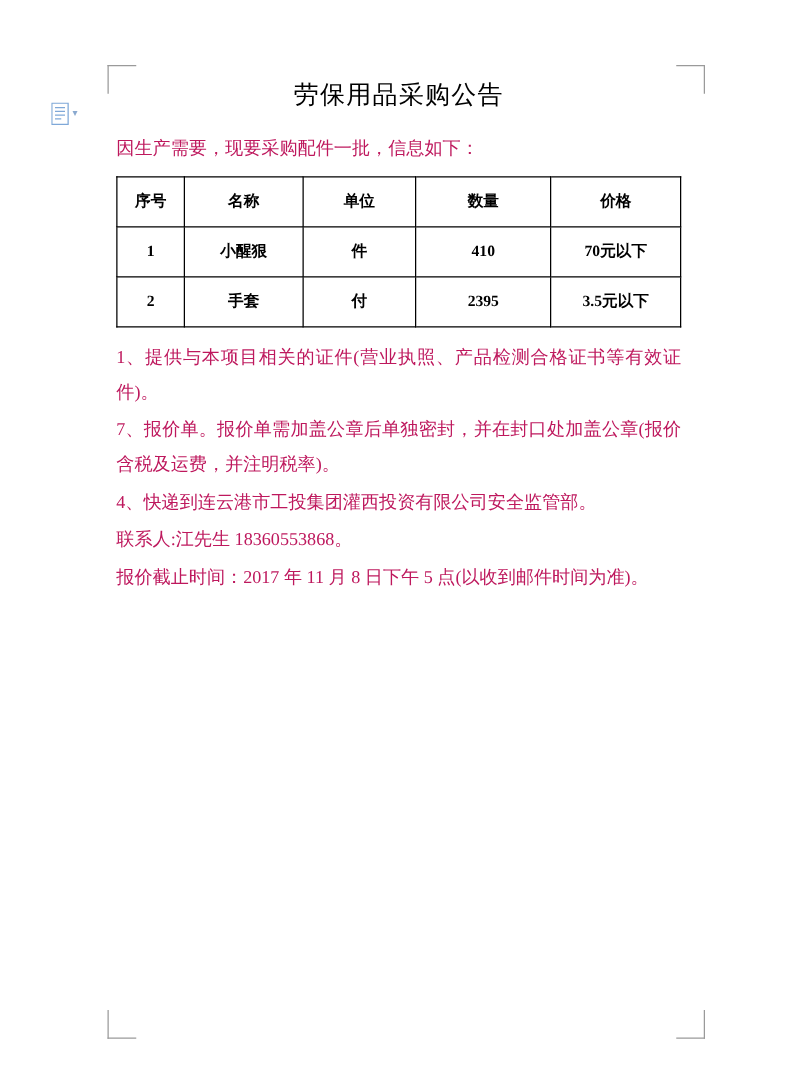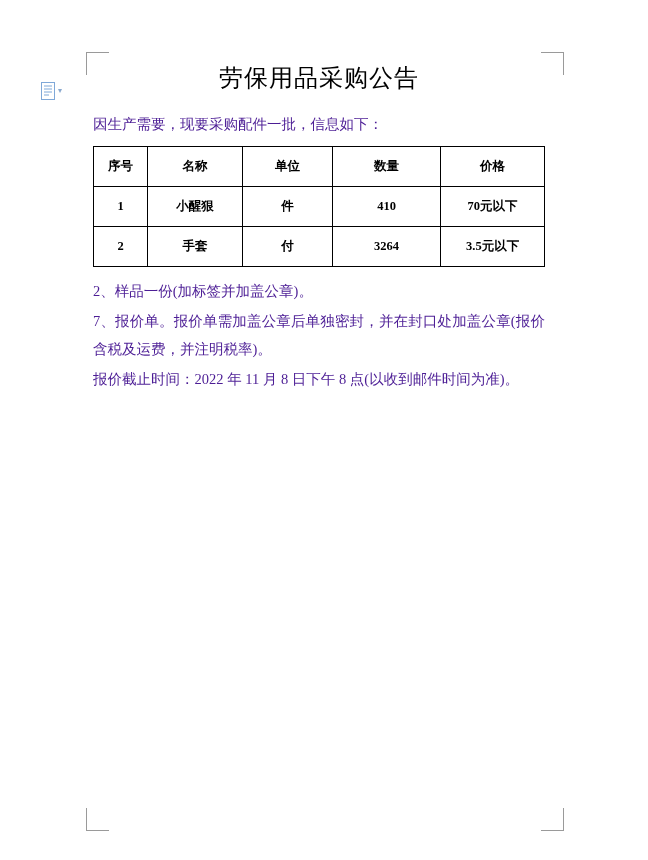--- a/index.html
+++ b/index.html
@@ -55,32 +55,32 @@
 
   .content {
     position: absolute;
     left: 93px;
     top: 62px;
     width: 452px;
   }
 
   .title {
     text-align: center;
-    font-size: 24px;
+    font-size: 20px;
     font-weight: normal;
     color: #000;
     margin: 0 0 16px 0;
     letter-spacing: 1px;
     font-family: "Liberation Serif", "DejaVu Serif", serif;
   }
 
   .para {
     font-size: 14.5px;
     line-height: 28px;
-    color: #4c1d95;
+    color: #be185d;
     margin: 0 0 2px 0;
     text-align: justify;
   }
 
   table.goods {
     border-collapse: collapse;
     width: 100%;
     margin: 8px 0 10px 0;
     table-layout: fixed;
   }
@@ -150,26 +150,28 @@
           <td>1</td>
           <td>小醒狠</td>
           <td>件</td>
           <td>410</td>
           <td>70元以下</td>
         </tr>
         <tr>
           <td>2</td>
           <td>手套</td>
           <td>付</td>
-          <td>3264</td>
+          <td>2395</td>
           <td>3.5元以下</td>
         </tr>
       </tbody>
     </table>
 
 
-    <p class="para">2、样品一份(加标签并加盖公章)。</p>
+    <p class="para">1、提供与本项目相关的证件(营业执照、产品检测合格证书等有效证件)。</p>
     <p class="para">7、报价单。报价单需加盖公章后单独密封，并在封口处加盖公章(报价含税及运费，并注明税率)。</p>
+    <p class="para">4、快递到连云港市工投集团灌西投资有限公司安全监管部。</p>
 
-    <p class="para">报价截止时间：2022 年 11 月 8 日下午 8 点(以收到邮件时间为准)。</p>
+    <p class="para">联系人:江先生  18360553868。</p>
+    <p class="para">报价截止时间：2017 年 11 月 8 日下午 5 点(以收到邮件时间为准)。</p>
 
   </div>
 </div>
 
 </body></html>

